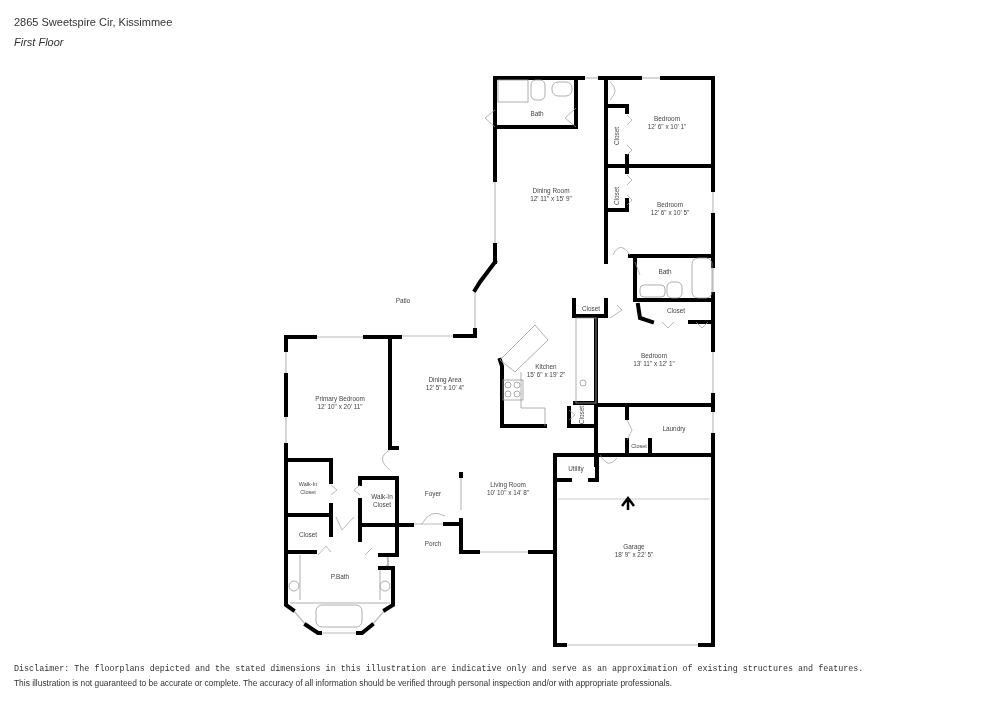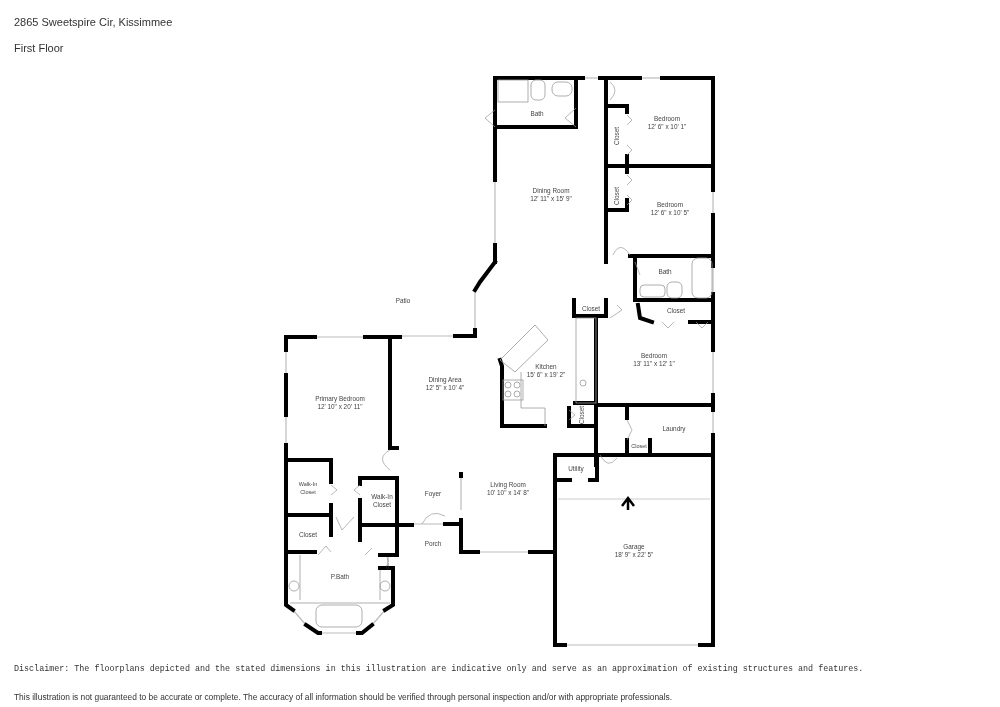--- a/index.html
+++ b/index.html
@@ -10,21 +10,21 @@
   .lbl{font-family:"Liberation Sans",sans-serif;font-size:6.4px;fill:#444;text-anchor:middle;}
   .w{stroke:#000;stroke-width:4;fill:none;stroke-linecap:square;}
   .win{stroke:#bbb;stroke-width:1.2;fill:#fff;}
   .thin{stroke:#999;stroke-width:0.8;fill:none;}
   .door{stroke:#999;stroke-width:0.7;fill:none;}
 </style>
 </head>
 <body>
 
 <div class="hdr" style="top:16px;">2865 Sweetspire Cir, Kissimmee</div>
-<div class="hdr" style="top:42px;">First Floor</div>
+<div class="hdr" style="top:36px;font-style:italic;">First Floor</div>
 
 <svg width="1000" height="707" viewBox="0 0 1000 707">
 
   <g>
     <line class="win" x1="583" y1="78" x2="600" y2="78"></line>
     <line class="win" x1="640" y1="78" x2="662" y2="78"></line>
     <line class="win" x1="713" y1="190" x2="713" y2="215"></line>
     <line class="win" x1="713" y1="266" x2="713" y2="294"></line>
     <line class="win" x1="713" y1="350" x2="713" y2="395"></line>
     <line class="win" x1="713" y1="410" x2="713" y2="435"></line>
@@ -204,13 +204,13 @@
     <text class="lbl" x="308" y="537">Closet</text>
     <text class="lbl" x="433" y="546">Porch</text>
     <text class="lbl" x="340" y="579">P.Bath</text>
     <text class="lbl" x="389" y="563" transform="rotate(-90 389 563)" style="font-size:4px">Closet</text>
     <text class="lbl" x="634" y="549">Garage</text>
     <text class="lbl" x="634" y="557">18' 9" x 22' 5"</text>
   </g>
 </svg>
 
 <div class="disc" style="top:664px;font-family:Liberation Mono, monospace;">Disclaimer: The floorplans depicted and the stated dimensions in this illustration are indicative only and serve as an approximation of existing structures and features.</div>
-<div class="disc" style="top:692px;">This illustration is not guaranteed to be accurate or complete. The accuracy of all information should be verified through personal inspection and/or with appropriate professionals.</div>
+<div class="disc" style="top:678px;">This illustration is not guaranteed to be accurate or complete. The accuracy of all information should be verified through personal inspection and/or with appropriate professionals.</div>
 
 </body></html>

